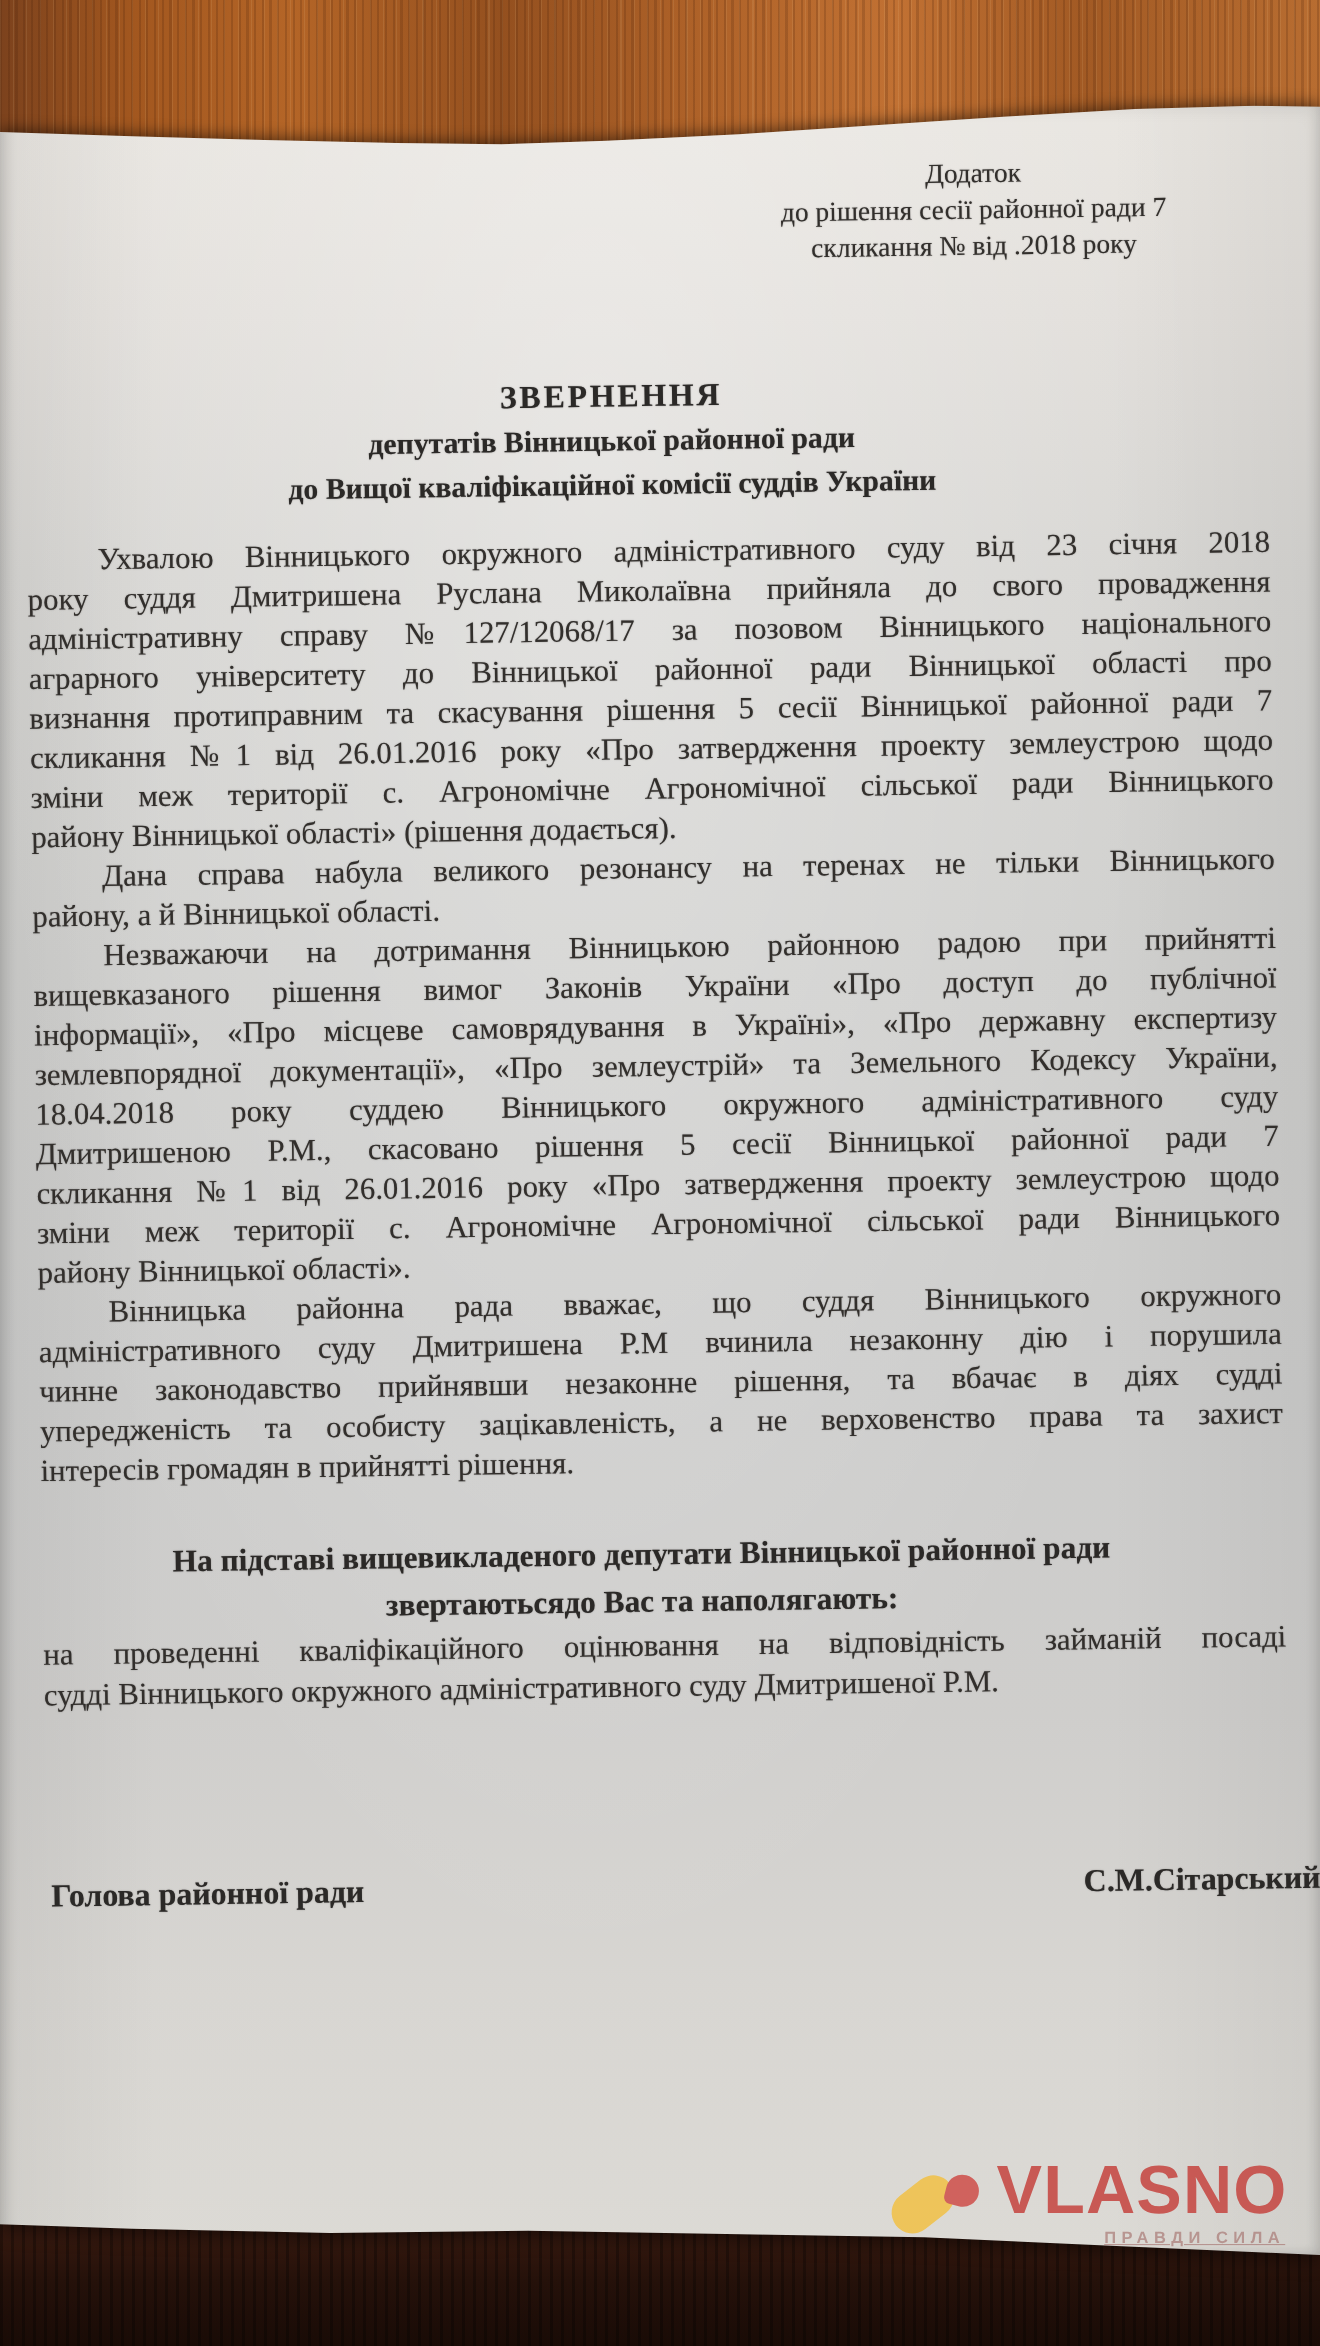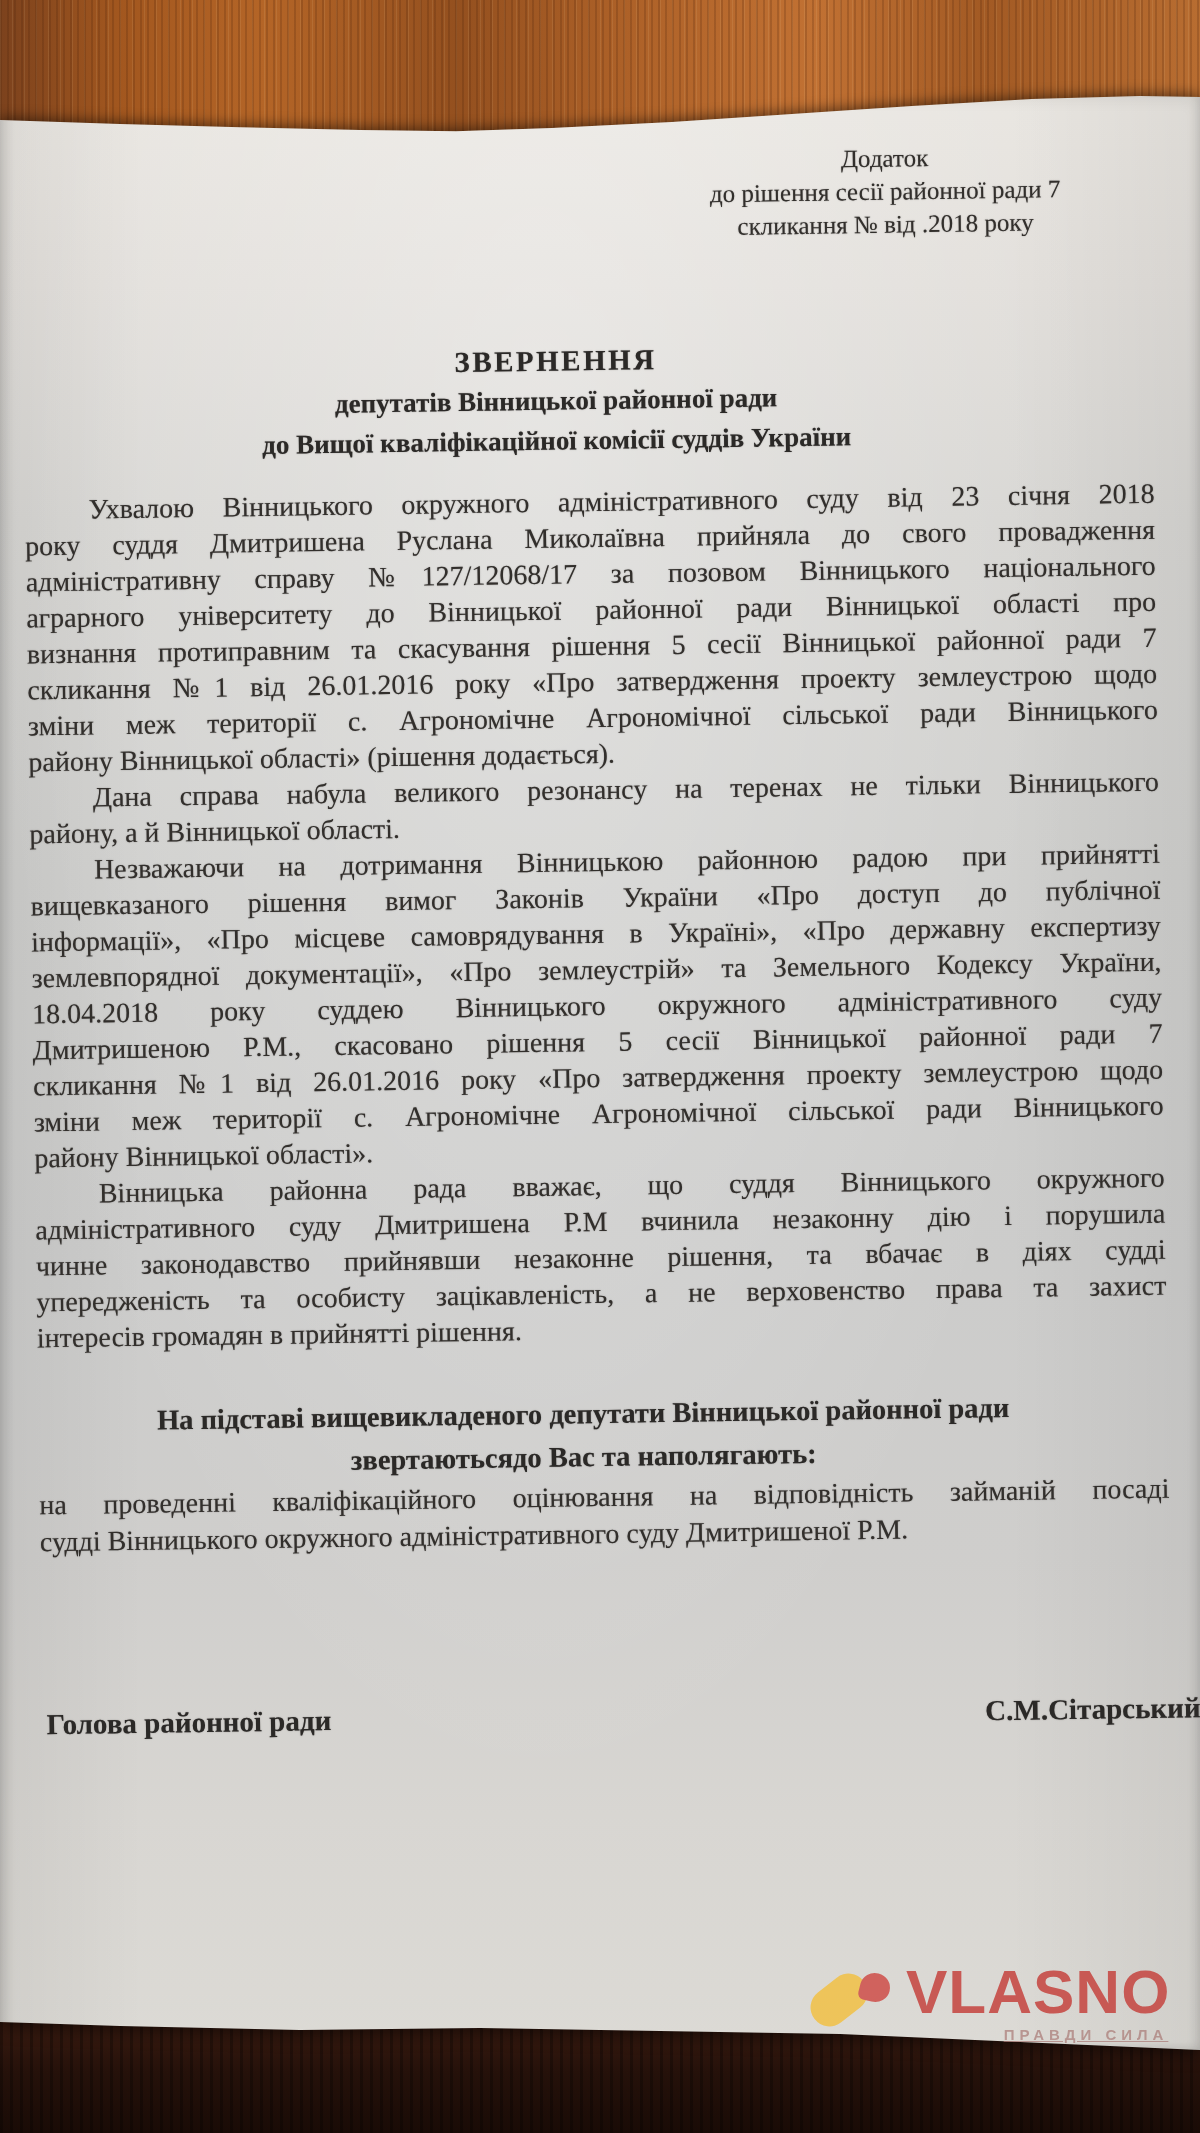--- a/index.html
+++ b/index.html
@@ -59,21 +59,21 @@
   .body-text{position:absolute;top:396px;left:32px;right:38px;font-size:28px;line-height:36px;}
 
   .appeal-heading{font-weight:bold;font-size:28.5px;line-height:43px;margin-top:44px;margin-right:40px;color:#2b2927;white-space:pre-wrap;}
   .appeal-heading .line{text-align:center;text-align-last:center;}
   .appeal-body{font-size:28px;line-height:37px;}
   .appeal-body .line:first-child{text-indent:0;}
 
   .signature{position:absolute;top:1612px;left:36px;right:10px;display:flex;justify-content:space-between;font-weight:bold;font-size:29px;color:#2b2927;}
 
   
-  .vlasno{position:absolute;left:806px;top:1963px;display:flex;align-items:center;gap:12px;opacity:0.93;}
+  .vlasno{position:absolute;left:806px;top:1963px;display:flex;align-items:flex-end;gap:12px;opacity:0.93;}
   .vlasno-mark{width:88px;height:72px;position:relative;flex:0 0 auto;}
   .mark-yellow{position:absolute;left:2px;top:14px;width:62px;height:38px;background:#f0c351;border-radius:19px;transform:rotate(-38deg);display:block;}
   .mark-red{position:absolute;right:4px;top:6px;width:30px;height:29px;background:#d05a55;border-radius:50% 50% 50% 6px;transform:rotate(14deg);display:block;}
   .vlasno-text{display:flex;flex-direction:column;align-items:flex-end;}
   .vlasno-brand{font-family:"Liberation Sans",sans-serif;font-weight:bold;font-size:62px;line-height:58px;letter-spacing:1px;color:#c7504b;}
   .vlasno-tagline{font-family:"Liberation Sans",sans-serif;font-weight:bold;font-size:15px;letter-spacing:5px;color:rgba(166,116,112,0.72);margin-top:5px;margin-right:2px;text-decoration:underline;}
 </style>
 </head>
 <body>
 

